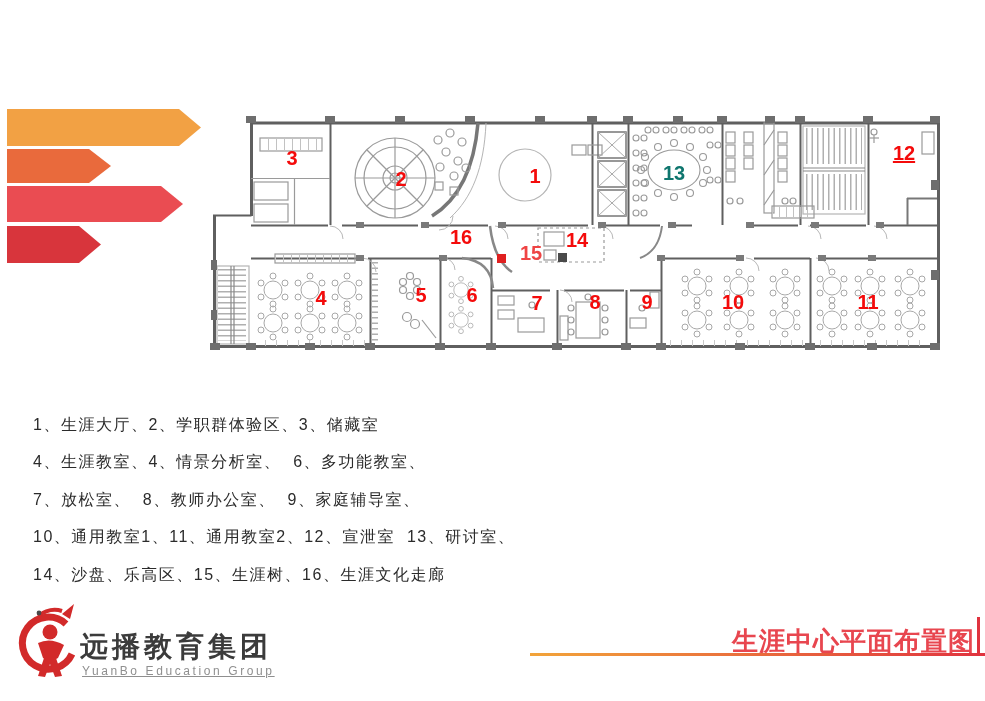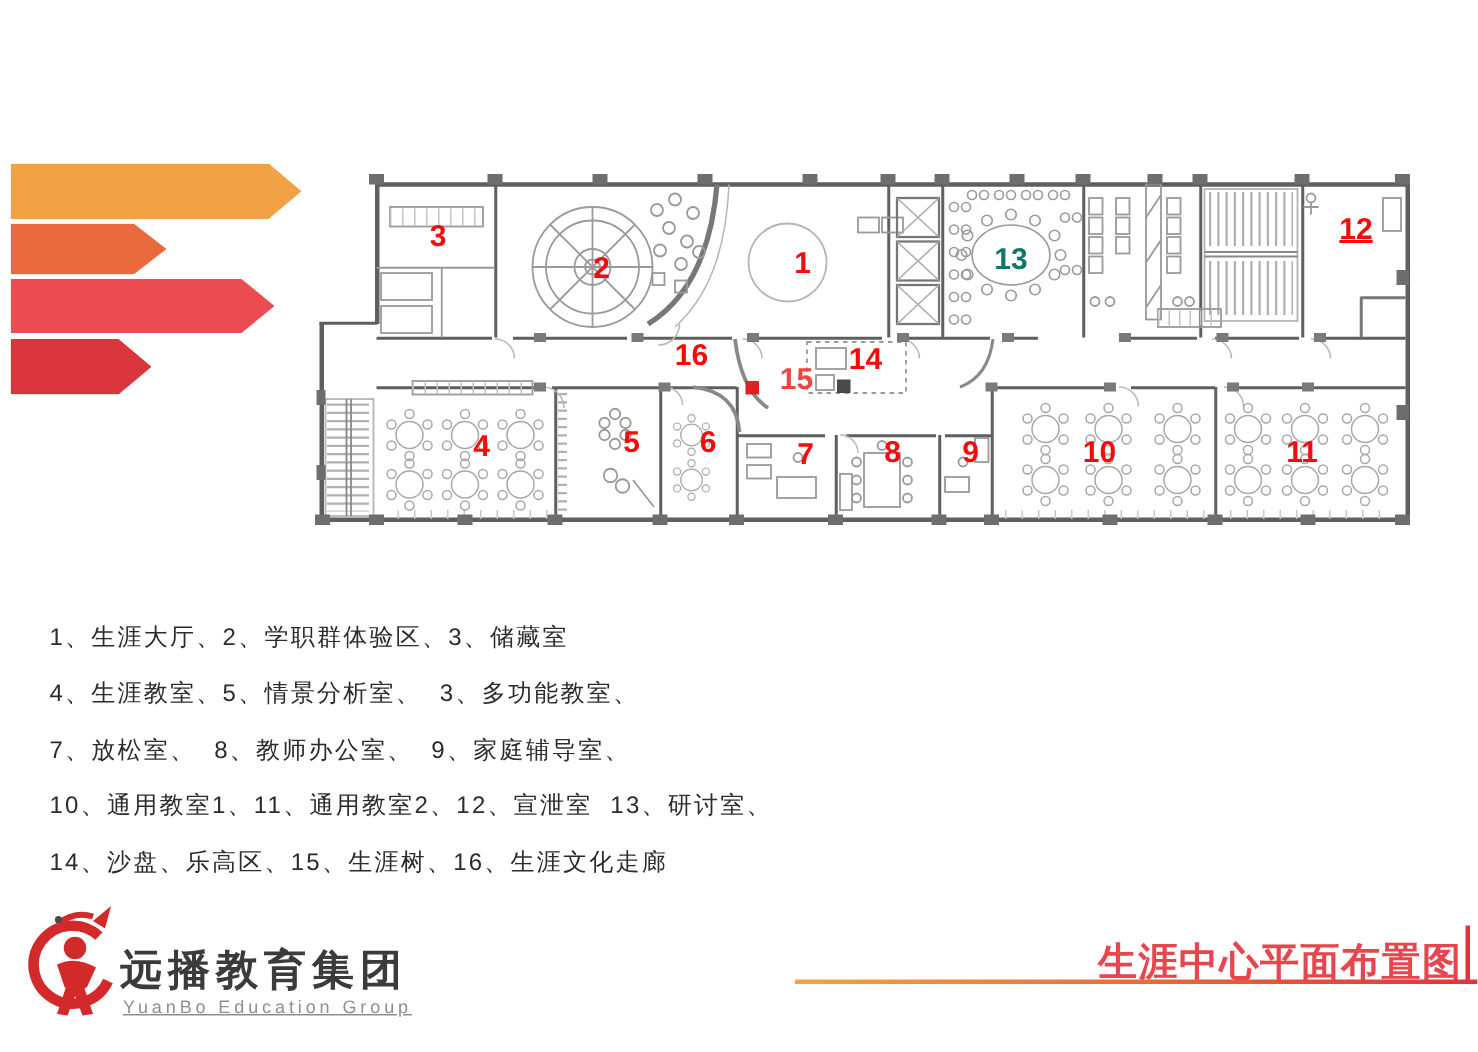--- a/index.html
+++ b/index.html
@@ -372,21 +372,21 @@
       <div class="room-label" style="left: 367px; top: 220px; color: rgb(244, 11, 11);">14</div>
       <div class="room-label" style="left: 301px; top: 233px; color: #ef4444; margin-left: 20px;">15</div>
       <div class="room-label" style="left: 207px; top: 217px; color: rgb(244, 11, 11); margin-left: 44px;">16</div>
       <div class="plan-marker" style="left: 287px; top: 234px; width: 9px; height: 9px; background: rgb(224, 32, 32);"></div>
       <div class="plan-marker" style="left: 348px; top: 233px; width: 9px; height: 9px; background: rgb(74, 74, 74);"></div>
     </div>
 </div>
 
 <div class="legend">
   <div class="line" style="top:7px">1、生涯大厅、2、学职群体验区、3、储藏室</div>
-  <div class="line" style="top:44px">4、生涯教室、5、情景分析室、  3、多功能教室、</div>
+  <div class="line" style="top:44px">4、生涯教室、4、情景分析室、  6、多功能教室、</div>
   <div class="line" style="top:82px">7、放松室、  8、教师办公室、  9、家庭辅导室、</div>
   <div class="line" style="top:119px">10、通用教室1、11、通用教室2、12、宣泄室  13、研讨室、</div>
   <div class="line" style="top:157px">14、沙盘、乐高区、15、生涯树、16、生涯文化走廊</div>
 </div>
 
 <div class="logo">
   <svg class="logo-emblem" id="emblem" width="66" height="88" viewBox="0 0 66 88" style="color: rgb(210, 42, 42);">
     <g fill="none" stroke="currentColor">
       <path d="M52,22 A26,26 0 1 0 58,52" stroke-width="7"></path>
       <path d="M24,14 Q36,5 48,9" stroke-width="4"></path>

